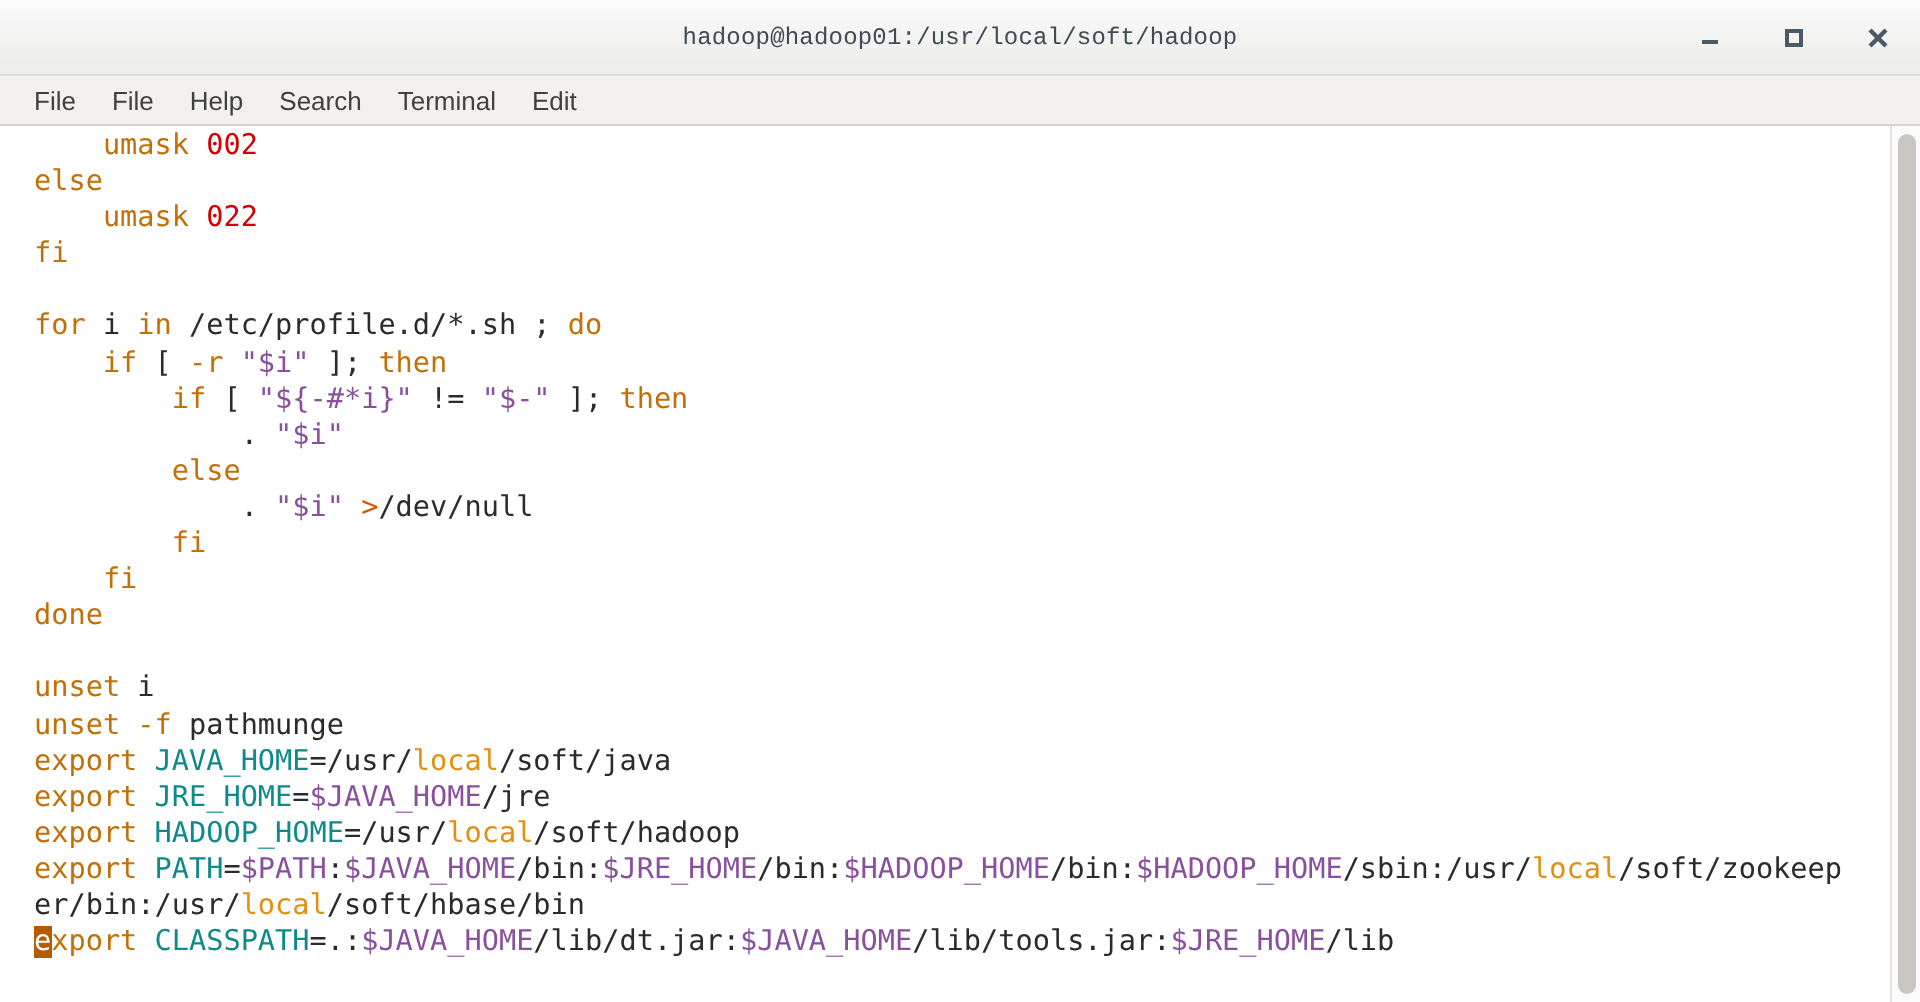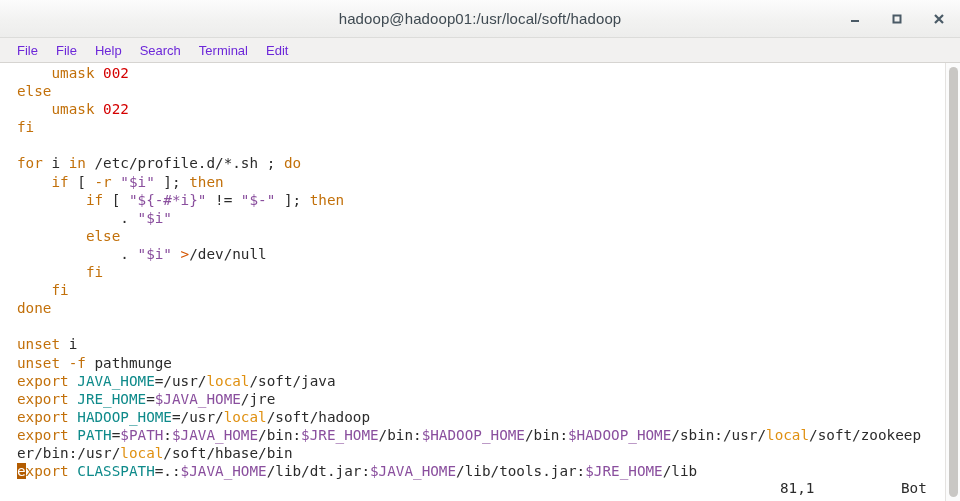--- a/index.html
+++ b/index.html
@@ -27,25 +27,25 @@
     height: 37px;
     flex: 0 0 37px;
     background: linear-gradient(to bottom, #fcfcfc 0%, #f2f2f1 55%, #ededec 100%);
     border-bottom: 1px solid #dcdcda;
     position: relative;
     display: flex;
     align-items: center;
     justify-content: center;
   }
   #title-text {
-    font-size: 15px;
+    font-size: 12px;
     color: #3f4a52;
     letter-spacing: 0.1px;
     white-space: nowrap;
-    font-family: Liberation Sans, sans-serif;
+    font-family: Liberation Mono, monospace;
   }
   #window-controls {
     position: absolute;
     right: 10px;
     top: 0;
     height: 37px;
     display: flex;
     align-items: center;
     gap: 20px;
   }
@@ -65,21 +65,21 @@
     flex: 0 0 25px;
     background: #f2f1f0;
     border-bottom: 1px solid #d6d4d1;
     display: flex;
     align-items: center;
     padding-left: 8px;
     box-sizing: border-box;
   }
   .menu-item {
     font-size: 13px;
-    color: #6d28d9;
+    color: #404040;
     padding: 3px 9px;
     cursor: default;
     white-space: nowrap;
   }
 
   
   #terminal-wrap {
     flex: 1 1 auto;
     position: relative;
     background: #ffffff;
@@ -201,24 +201,20 @@
     <div class="menu-item">Search</div>
     <div class="menu-item">Terminal</div>
     <div class="menu-item">Edit</div>
   </div>
 
   <div id="terminal-wrap">
 
     <div id="terminal">
       <div id="screen"><div class="row"><span class="plain"> </span><span class="plain"> </span><span class="plain"> </span><span class="plain"> </span><span class="kw">u</span><span class="kw">m</span><span class="kw">a</span><span class="kw">s</span><span class="kw">k</span><span class="plain"> </span><span class="num">0</span><span class="num">0</span><span class="num">2</span></div><div class="row"><span class="kw">e</span><span class="kw">l</span><span class="kw">s</span><span class="kw">e</span></div><div class="row"><span class="plain"> </span><span class="plain"> </span><span class="plain"> </span><span class="plain"> </span><span class="kw">u</span><span class="kw">m</span><span class="kw">a</span><span class="kw">s</span><span class="kw">k</span><span class="plain"> </span><span class="num">0</span><span class="num">2</span><span class="num">2</span></div><div class="row"><span class="kw">f</span><span class="kw">i</span></div><div class="row">&nbsp;</div><div class="row"><span class="kw">f</span><span class="kw">o</span><span class="kw">r</span><span class="plain"> </span><span class="plain">i</span><span class="plain"> </span><span class="kw">i</span><span class="kw">n</span><span class="plain"> </span><span class="plain">/</span><span class="plain">e</span><span class="plain">t</span><span class="plain">c</span><span class="plain">/</span><span class="plain">p</span><span class="plain">r</span><span class="plain">o</span><span class="plain">f</span><span class="plain">i</span><span class="plain">l</span><span class="plain">e</span><span class="plain">.</span><span class="plain">d</span><span class="plain">/</span><span class="plain">*</span><span class="plain">.</span><span class="plain">s</span><span class="plain">h</span><span class="plain"> </span><span class="plain">;</span><span class="plain"> </span><span class="kw">d</span><span class="kw">o</span></div><div class="row"><span class="plain"> </span><span class="plain"> </span><span class="plain"> </span><span class="plain"> </span><span class="kw">i</span><span class="kw">f</span><span class="plain"> </span><span class="plain">[</span><span class="plain"> </span><span class="kw">-</span><span class="kw">r</span><span class="plain"> </span><span class="var">"</span><span class="var">$</span><span class="var">i</span><span class="var">"</span><span class="plain"> </span><span class="plain">]</span><span class="plain">;</span><span class="plain"> </span><span class="kw">t</span><span class="kw">h</span><span class="kw">e</span><span class="kw">n</span></div><div class="row"><span class="plain"> </span><span class="plain"> </span><span class="plain"> </span><span class="plain"> </span><span class="plain"> </span><span class="plain"> </span><span class="plain"> </span><span class="plain"> </span><span class="kw">i</span><span class="kw">f</span><span class="plain"> </span><span class="plain">[</span><span class="plain"> </span><span class="var">"</span><span class="var">$</span><span class="var">{</span><span class="var">-</span><span class="var">#</span><span class="var">*</span><span class="var">i</span><span class="var">}</span><span class="var">"</span><span class="plain"> </span><span class="plain">!</span><span class="plain">=</span><span class="plain"> </span><span class="var">"</span><span class="var">$</span><span class="var">-</span><span class="var">"</span><span class="plain"> </span><span class="plain">]</span><span class="plain">;</span><span class="plain"> </span><span class="kw">t</span><span class="kw">h</span><span class="kw">e</span><span class="kw">n</span></div><div class="row"><span class="plain"> </span><span class="plain"> </span><span class="plain"> </span><span class="plain"> </span><span class="plain"> </span><span class="plain"> </span><span class="plain"> </span><span class="plain"> </span><span class="plain"> </span><span class="plain"> </span><span class="plain"> </span><span class="plain"> </span><span class="plain">.</span><span class="plain"> </span><span class="var">"</span><span class="var">$</span><span class="var">i</span><span class="var">"</span></div><div class="row"><span class="plain"> </span><span class="plain"> </span><span class="plain"> </span><span class="plain"> </span><span class="plain"> </span><span class="plain"> </span><span class="plain"> </span><span class="plain"> </span><span class="kw">e</span><span class="kw">l</span><span class="kw">s</span><span class="kw">e</span></div><div class="row"><span class="plain"> </span><span class="plain"> </span><span class="plain"> </span><span class="plain"> </span><span class="plain"> </span><span class="plain"> </span><span class="plain"> </span><span class="plain"> </span><span class="plain"> </span><span class="plain"> </span><span class="plain"> </span><span class="plain"> </span><span class="plain">.</span><span class="plain"> </span><span class="var">"</span><span class="var">$</span><span class="var">i</span><span class="var">"</span><span class="plain"> </span><span class="redir">&gt;</span><span class="plain">/</span><span class="plain">d</span><span class="plain">e</span><span class="plain">v</span><span class="plain">/</span><span class="plain">n</span><span class="plain">u</span><span class="plain">l</span><span class="plain">l</span></div><div class="row"><span class="plain"> </span><span class="plain"> </span><span class="plain"> </span><span class="plain"> </span><span class="plain"> </span><span class="plain"> </span><span class="plain"> </span><span class="plain"> </span><span class="kw">f</span><span class="kw">i</span></div><div class="row"><span class="plain"> </span><span class="plain"> </span><span class="plain"> </span><span class="plain"> </span><span class="kw">f</span><span class="kw">i</span></div><div class="row"><span class="kw">d</span><span class="kw">o</span><span class="kw">n</span><span class="kw">e</span></div><div class="row">&nbsp;</div><div class="row"><span class="kw">u</span><span class="kw">n</span><span class="kw">s</span><span class="kw">e</span><span class="kw">t</span><span class="plain"> </span><span class="plain">i</span></div><div class="row"><span class="kw">u</span><span class="kw">n</span><span class="kw">s</span><span class="kw">e</span><span class="kw">t</span><span class="plain"> </span><span class="kw">-</span><span class="kw">f</span><span class="plain"> </span><span class="plain">p</span><span class="plain">a</span><span class="plain">t</span><span class="plain">h</span><span class="plain">m</span><span class="plain">u</span><span class="plain">n</span><span class="plain">g</span><span class="plain">e</span></div><div class="row"><span class="kw">e</span><span class="kw">x</span><span class="kw">p</span><span class="kw">o</span><span class="kw">r</span><span class="kw">t</span><span class="plain"> </span><span class="ident">J</span><span class="ident">A</span><span class="ident">V</span><span class="ident">A</span><span class="ident">_</span><span class="ident">H</span><span class="ident">O</span><span class="ident">M</span><span class="ident">E</span><span class="plain">=</span><span class="plain">/</span><span class="plain">u</span><span class="plain">s</span><span class="plain">r</span><span class="plain">/</span><span class="dir">l</span><span class="dir">o</span><span class="dir">c</span><span class="dir">a</span><span class="dir">l</span><span class="plain">/</span><span class="plain">s</span><span class="plain">o</span><span class="plain">f</span><span class="plain">t</span><span class="plain">/</span><span class="plain">j</span><span class="plain">a</span><span class="plain">v</span><span class="plain">a</span></div><div class="row"><span class="kw">e</span><span class="kw">x</span><span class="kw">p</span><span class="kw">o</span><span class="kw">r</span><span class="kw">t</span><span class="plain"> </span><span class="ident">J</span><span class="ident">R</span><span class="ident">E</span><span class="ident">_</span><span class="ident">H</span><span class="ident">O</span><span class="ident">M</span><span class="ident">E</span><span class="plain">=</span><span class="var">$</span><span class="var">J</span><span class="var">A</span><span class="var">V</span><span class="var">A</span><span class="var">_</span><span class="var">H</span><span class="var">O</span><span class="var">M</span><span class="var">E</span><span class="plain">/</span><span class="plain">j</span><span class="plain">r</span><span class="plain">e</span></div><div class="row"><span class="kw">e</span><span class="kw">x</span><span class="kw">p</span><span class="kw">o</span><span class="kw">r</span><span class="kw">t</span><span class="plain"> </span><span class="ident">H</span><span class="ident">A</span><span class="ident">D</span><span class="ident">O</span><span class="ident">O</span><span class="ident">P</span><span class="ident">_</span><span class="ident">H</span><span class="ident">O</span><span class="ident">M</span><span class="ident">E</span><span class="plain">=</span><span class="plain">/</span><span class="plain">u</span><span class="plain">s</span><span class="plain">r</span><span class="plain">/</span><span class="dir">l</span><span class="dir">o</span><span class="dir">c</span><span class="dir">a</span><span class="dir">l</span><span class="plain">/</span><span class="plain">s</span><span class="plain">o</span><span class="plain">f</span><span class="plain">t</span><span class="plain">/</span><span class="plain">h</span><span class="plain">a</span><span class="plain">d</span><span class="plain">o</span><span class="plain">o</span><span class="plain">p</span></div><div class="row"><span class="kw">e</span><span class="kw">x</span><span class="kw">p</span><span class="kw">o</span><span class="kw">r</span><span class="kw">t</span><span class="plain"> </span><span class="ident">P</span><span class="ident">A</span><span class="ident">T</span><span class="ident">H</span><span class="plain">=</span><span class="var">$</span><span class="var">P</span><span class="var">A</span><span class="var">T</span><span class="var">H</span><span class="plain">:</span><span class="var">$</span><span class="var">J</span><span class="var">A</span><span class="var">V</span><span class="var">A</span><span class="var">_</span><span class="var">H</span><span class="var">O</span><span class="var">M</span><span class="var">E</span><span class="plain">/</span><span class="plain">b</span><span class="plain">i</span><span class="plain">n</span><span class="plain">:</span><span class="var">$</span><span class="var">J</span><span class="var">R</span><span class="var">E</span><span class="var">_</span><span class="var">H</span><span class="var">O</span><span class="var">M</span><span class="var">E</span><span class="plain">/</span><span class="plain">b</span><span class="plain">i</span><span class="plain">n</span><span class="plain">:</span><span class="var">$</span><span class="var">H</span><span class="var">A</span><span class="var">D</span><span class="var">O</span><span class="var">O</span><span class="var">P</span><span class="var">_</span><span class="var">H</span><span class="var">O</span><span class="var">M</span><span class="var">E</span><span class="plain">/</span><span class="plain">b</span><span class="plain">i</span><span class="plain">n</span><span class="plain">:</span><span class="var">$</span><span class="var">H</span><span class="var">A</span><span class="var">D</span><span class="var">O</span><span class="var">O</span><span class="var">P</span><span class="var">_</span><span class="var">H</span><span class="var">O</span><span class="var">M</span><span class="var">E</span><span class="plain">/</span><span class="plain">s</span><span class="plain">b</span><span class="plain">i</span><span class="plain">n</span><span class="plain">:</span><span class="plain">/</span><span class="plain">u</span><span class="plain">s</span><span class="plain">r</span><span class="plain">/</span><span class="dir">l</span><span class="dir">o</span><span class="dir">c</span><span class="dir">a</span><span class="dir">l</span><span class="plain">/</span><span class="plain">s</span><span class="plain">o</span><span class="plain">f</span><span class="plain">t</span><span class="plain">/</span><span class="plain">z</span><span class="plain">o</span><span class="plain">o</span><span class="plain">k</span><span class="plain">e</span><span class="plain">e</span><span class="plain">p</span></div><div class="row"><span class="plain">e</span><span class="plain">r</span><span class="plain">/</span><span class="plain">b</span><span class="plain">i</span><span class="plain">n</span><span class="plain">:</span><span class="plain">/</span><span class="plain">u</span><span class="plain">s</span><span class="plain">r</span><span class="plain">/</span><span class="dir">l</span><span class="dir">o</span><span class="dir">c</span><span class="dir">a</span><span class="dir">l</span><span class="plain">/</span><span class="plain">s</span><span class="plain">o</span><span class="plain">f</span><span class="plain">t</span><span class="plain">/</span><span class="plain">h</span><span class="plain">b</span><span class="plain">a</span><span class="plain">s</span><span class="plain">e</span><span class="plain">/</span><span class="plain">b</span><span class="plain">i</span><span class="plain">n</span></div><div class="row"><span class="kw cursor">e</span><span class="kw">x</span><span class="kw">p</span><span class="kw">o</span><span class="kw">r</span><span class="kw">t</span><span class="plain"> </span><span class="ident">C</span><span class="ident">L</span><span class="ident">A</span><span class="ident">S</span><span class="ident">S</span><span class="ident">P</span><span class="ident">A</span><span class="ident">T</span><span class="ident">H</span><span class="plain">=</span><span class="plain">.</span><span class="plain">:</span><span class="var">$</span><span class="var">J</span><span class="var">A</span><span class="var">V</span><span class="var">A</span><span class="var">_</span><span class="var">H</span><span class="var">O</span><span class="var">M</span><span class="var">E</span><span class="plain">/</span><span class="plain">l</span><span class="plain">i</span><span class="plain">b</span><span class="plain">/</span><span class="plain">d</span><span class="plain">t</span><span class="plain">.</span><span class="plain">j</span><span class="plain">a</span><span class="plain">r</span><span class="plain">:</span><span class="var">$</span><span class="var">J</span><span class="var">A</span><span class="var">V</span><span class="var">A</span><span class="var">_</span><span class="var">H</span><span class="var">O</span><span class="var">M</span><span class="var">E</span><span class="plain">/</span><span class="plain">l</span><span class="plain">i</span><span class="plain">b</span><span class="plain">/</span><span class="plain">t</span><span class="plain">o</span><span class="plain">o</span><span class="plain">l</span><span class="plain">s</span><span class="plain">.</span><span class="plain">j</span><span class="plain">a</span><span class="plain">r</span><span class="plain">:</span><span class="var">$</span><span class="var">J</span><span class="var">R</span><span class="var">E</span><span class="var">_</span><span class="var">H</span><span class="var">O</span><span class="var">M</span><span class="var">E</span><span class="plain">/</span><span class="plain">l</span><span class="plain">i</span><span class="plain">b</span></div></div>
 
-      <div id="statusline">
-        <span id="status-pos">81,1</span>
-        <span id="status-scroll">Bot</span>
-      </div>
     </div>
 
     <div id="scrollbar">
       <div id="scroll-thumb"></div>
     </div>
 
   </div>
 </div>
 
 </body></html>

